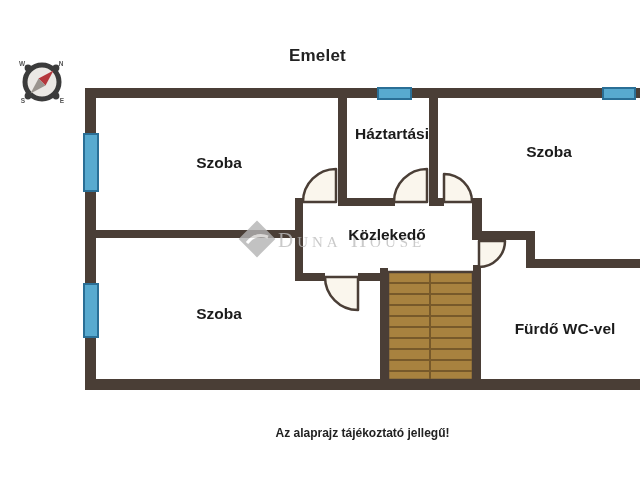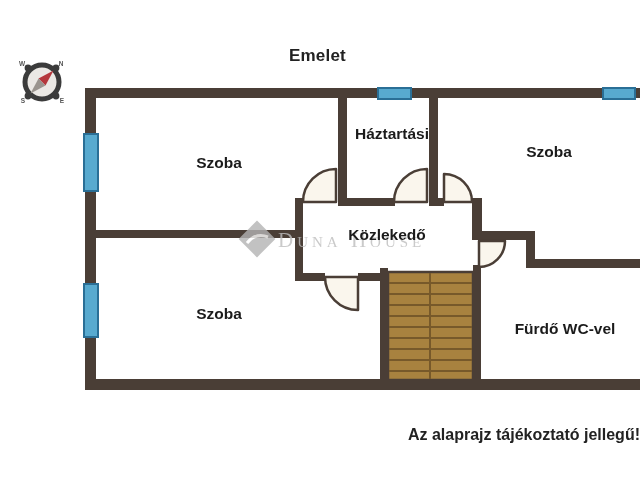--- a/index.html
+++ b/index.html
@@ -5,22 +5,22 @@
   html,body{margin:0;padding:0;background:#fff;}
   .canvas{
     position:relative;width:640px;height:480px;background:#ffffff;
     font-family:"Liberation Sans",sans-serif;overflow:hidden;
   }
   .page-title{
     position:absolute;top:46px;left:0;width:635px;text-align:center;
     font-size:17px;font-weight:bold;color:#222;letter-spacing:0.2px;
   }
   .disclaimer{
-    position:absolute;top:426px;left:85px;width:555px;text-align:right;
-    font-size:16px;font-weight:bold;color:#222;
+    position:absolute;top:426px;left:85px;width:555px;text-align:center;
+    font-size:12px;font-weight:bold;color:#222;
   }
   .room-label{
     font-family:"Liberation Sans",sans-serif;font-size:15.5px;font-weight:bold;
     fill:#1b1b1b;text-anchor:middle;
   }
   .wm-text{
     font-family:"Liberation Serif",serif;font-variant:small-caps;
     font-size:21px;letter-spacing:4px;fill:#bdbdbd;
   }
   .compass-letter{

